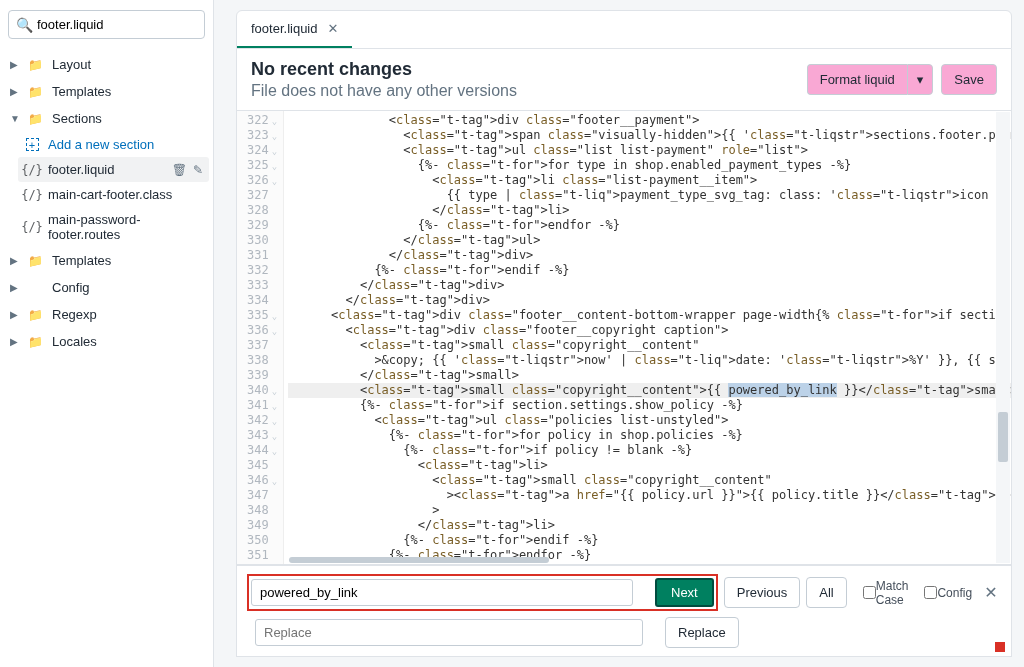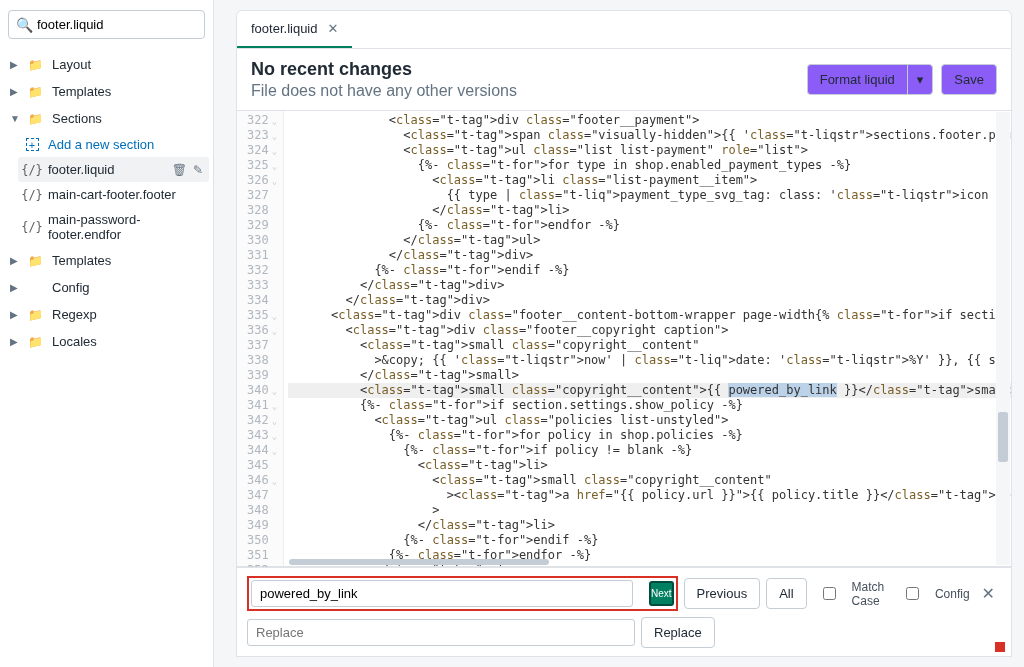--- a/index.html
+++ b/index.html
@@ -28,21 +28,21 @@
   
   .main { flex: 1; display: flex; flex-direction: column; min-width: 0; padding-left: 22px; }
   .tabbar { background: #fff; border: 1px solid #dfe3e8; border-radius: 6px 6px 0 0; margin: 10px 12px 0 0; display: flex; align-items: center; }
   .tab { padding: 10px 14px; font-size: 13px; color: #212b36; display: flex; align-items: center; gap: 10px; border-bottom: 2px solid #008060; }
   .tab .close { color: #637381; cursor: pointer; }
   .statusbar { background: #fff; border: 1px solid #dfe3e8; border-top: none; margin: 0 12px 0 0; padding: 10px 14px; display: flex; align-items: center; }
   .status-text .title { font-weight: 600; font-size: 18px; }
   .status-text .sub { font-size: 16px; color: #637381; margin-top: 2px; }
   .status-actions { margin-left: auto; display: flex; gap: 8px; }
   .btn { border: 1px solid #c4cdd5; background: #fff; border-radius: 4px; padding: 7px 12px; font-size: 13px; cursor: pointer; color: #212b36; }
-  .btn.secondary { background: #8b5cf6; }
+  .btn.secondary { background: #f9a8d4; }
   .btn-split { display: flex; }
   .btn-split .btn:first-child { border-radius: 4px 0 0 4px; border-right: none; }
   .btn-split .btn.caret { border-radius: 0 4px 4px 0; padding: 7px 9px; }
 
   
   .editor-wrap { flex: 1; margin: 0 12px 0 0; border: 1px solid #dfe3e8; border-top: none; background: #fff; display: flex; min-height: 0; position: relative; }
   .gutter { background: #fbfbfb; border-right: 1px solid #eee; text-align: left; color: #b0b7bf; font-family: "Consolas", monospace; font-size: 12px; padding: 2px 6px 2px 10px; user-select: none; }
   .gutter .ln { line-height: 15px; height: 15px; white-space: nowrap; }
   .gutter .fold { color: #c4cdd5; font-size: 9px; padding-left: 3px; display: inline-block; width: 8px; }
   .code { flex: 1; overflow-x: auto; font-family: "Consolas", monospace; font-size: 12px; padding: 2px 4px; white-space: pre; color: #333; line-height: 15px; }
@@ -53,25 +53,25 @@
   .sb-v { position: absolute; right: 1px; top: 1px; bottom: 1px; width: 14px; background: #f4f6f8; }
   .sb-v .thumb { position: absolute; left: 2px; right: 2px; top: 300px; height: 50px; background: #c4cdd5; border-radius: 2px; }
   .sb-h-track { position: absolute; left: 0; right: 14px; bottom: 0; height: 8px; }
   .sb-h { position: absolute; left: 52px; height: 6px; width: 260px; bottom: 1px; background: #c4cdd5; border-radius: 3px; }
 
   
   .findbar { margin: 0 12px 10px 0; background: #fff; border: 1px solid #dfe3e8; border-top: 1px solid #dfe3e8; padding: 8px 10px; position: relative; }
   .find-row { display: flex; align-items: center; gap: 6px; margin-bottom: 6px; }
   .box-hl { border: 2px solid #d93025; padding: 2px; display: flex; flex: 0 0 auto; align-items: center; }
   .find-input { border: 1px solid #c4cdd5; border-radius: 3px; padding: 5px 8px; width: 382px; font-size: 13px; }
-  .btn-next { background: #008060; color: #fff; border: 2px solid #004c3f; border-radius: 3px; padding: 5px 0; font-size: 10px; cursor: pointer; margin-left: 16px; }
-  .check { display: flex; align-items: center; gap: 16px; margin-left: 10px; font-size: 12px; color: #454f5b; }
+  .btn-next { background: #008060; color: #fff; border: 2px solid #004c3f; border-radius: 3px; padding: 5px 14px; font-size: 13px; cursor: pointer; margin-left: 22px; }
+  .check { display: flex; align-items: center; gap: 0; margin-left: 10px; font-size: 12px; color: #454f5b; }
   .check input { margin: 0; }
   .close-find { margin-left: auto; color: #637381; cursor: pointer; font-size: 16px; padding: 0 6px; }
-  .replace-row { display: flex; align-items: center; gap: 6px; }
+  .replace-row { display: flex; align-items: center; gap: 22px; margin-left: 8px; }
   .replace-input { border: 1px solid #c4cdd5; border-radius: 3px; padding: 5px 8px; width: 388px; font-size: 13px; color: #919eab; }
   .redsq { position: absolute; right: 6px; bottom: 4px; width: 10px; height: 10px; background: #d93025; }
 </style>
 </head>
 <body>
 
 <div class="app">
 
   <div class="sidebar">
     <div class="search-wrap">
@@ -110,27 +110,27 @@
           <span>footer.liquid</span>
           <span class="row-actions">
             <span>🗑</span>
             <span>✎</span>
           </span>
         </div>
         <div class="tree-item">
           <span class="file-icon">
               <span class="file-brackets">{/}</span>
             </span>
-          <span>main-cart-footer.footer</span>
+          <span>main-cart-footer.class</span>
         </div>
         <div class="tree-item">
           <span class="file-icon">
               <span class="file-brackets">{/}</span>
             </span>
-          <span>main-password-footer.endfor</span>
+          <span>main-password-footer.routes</span>
         </div>
       </div>
       <div class="tree-item">
         <span class="caret">▶</span>
         <span class="folder-icon">📁</span>
         <span>Templates</span>
       </div>
       <div class="tree-item">
         <span class="caret">▶</span>
         <span class="folder-icon">&nbsp;</span>

